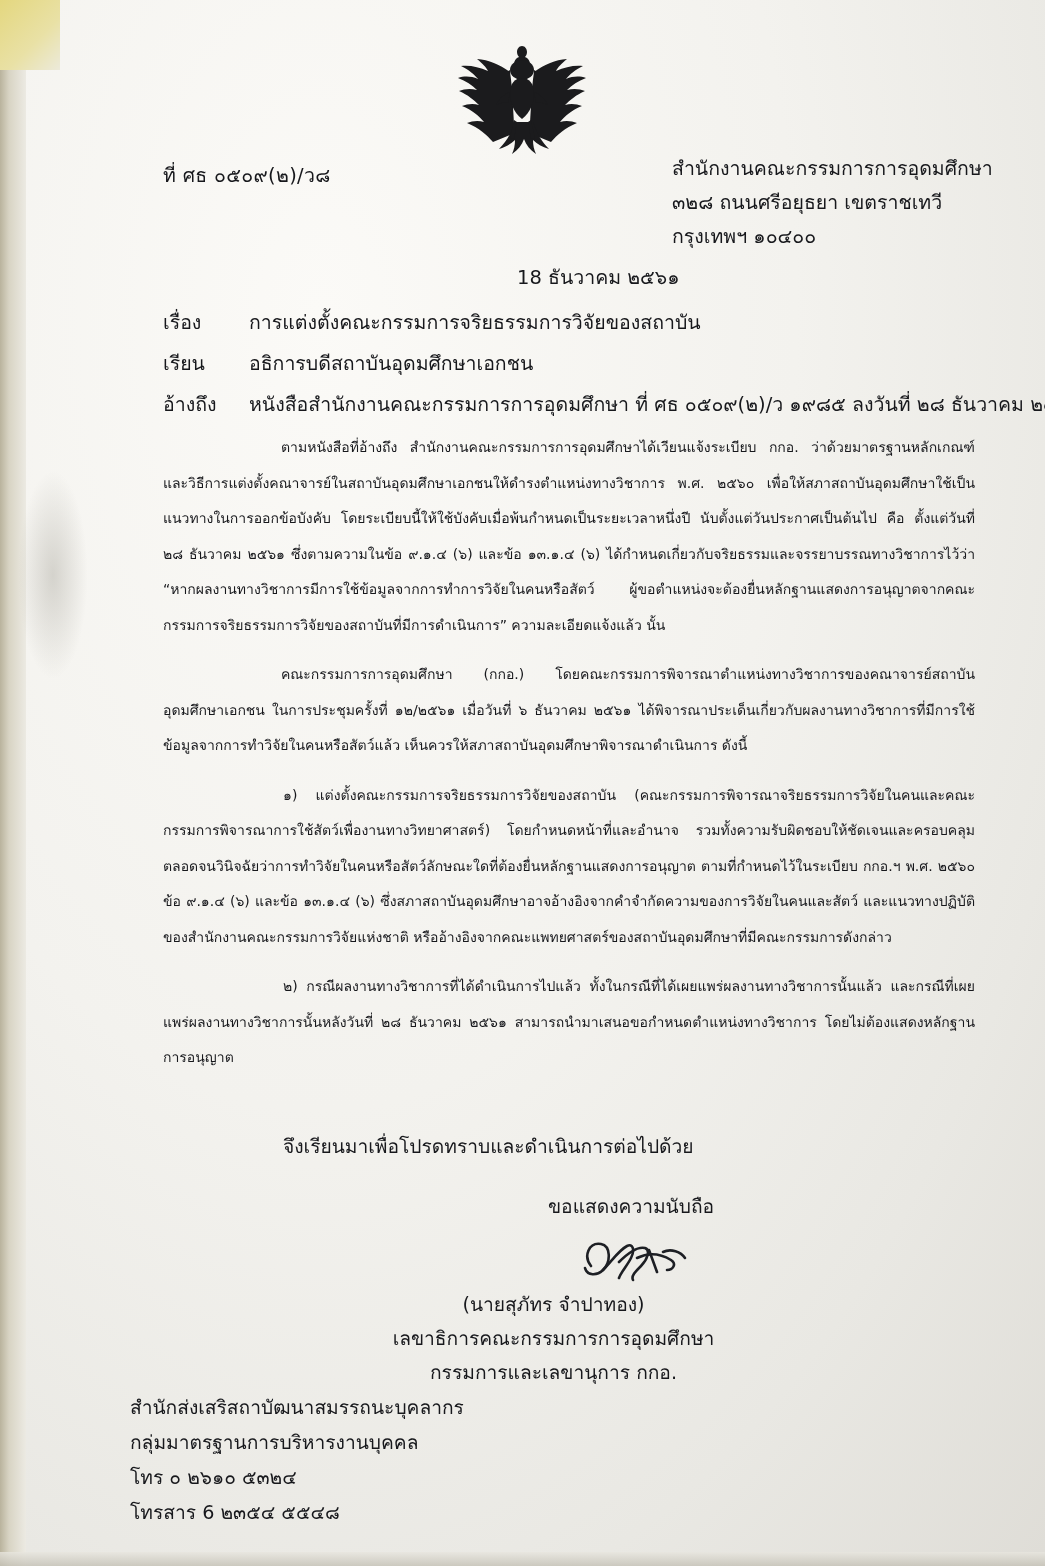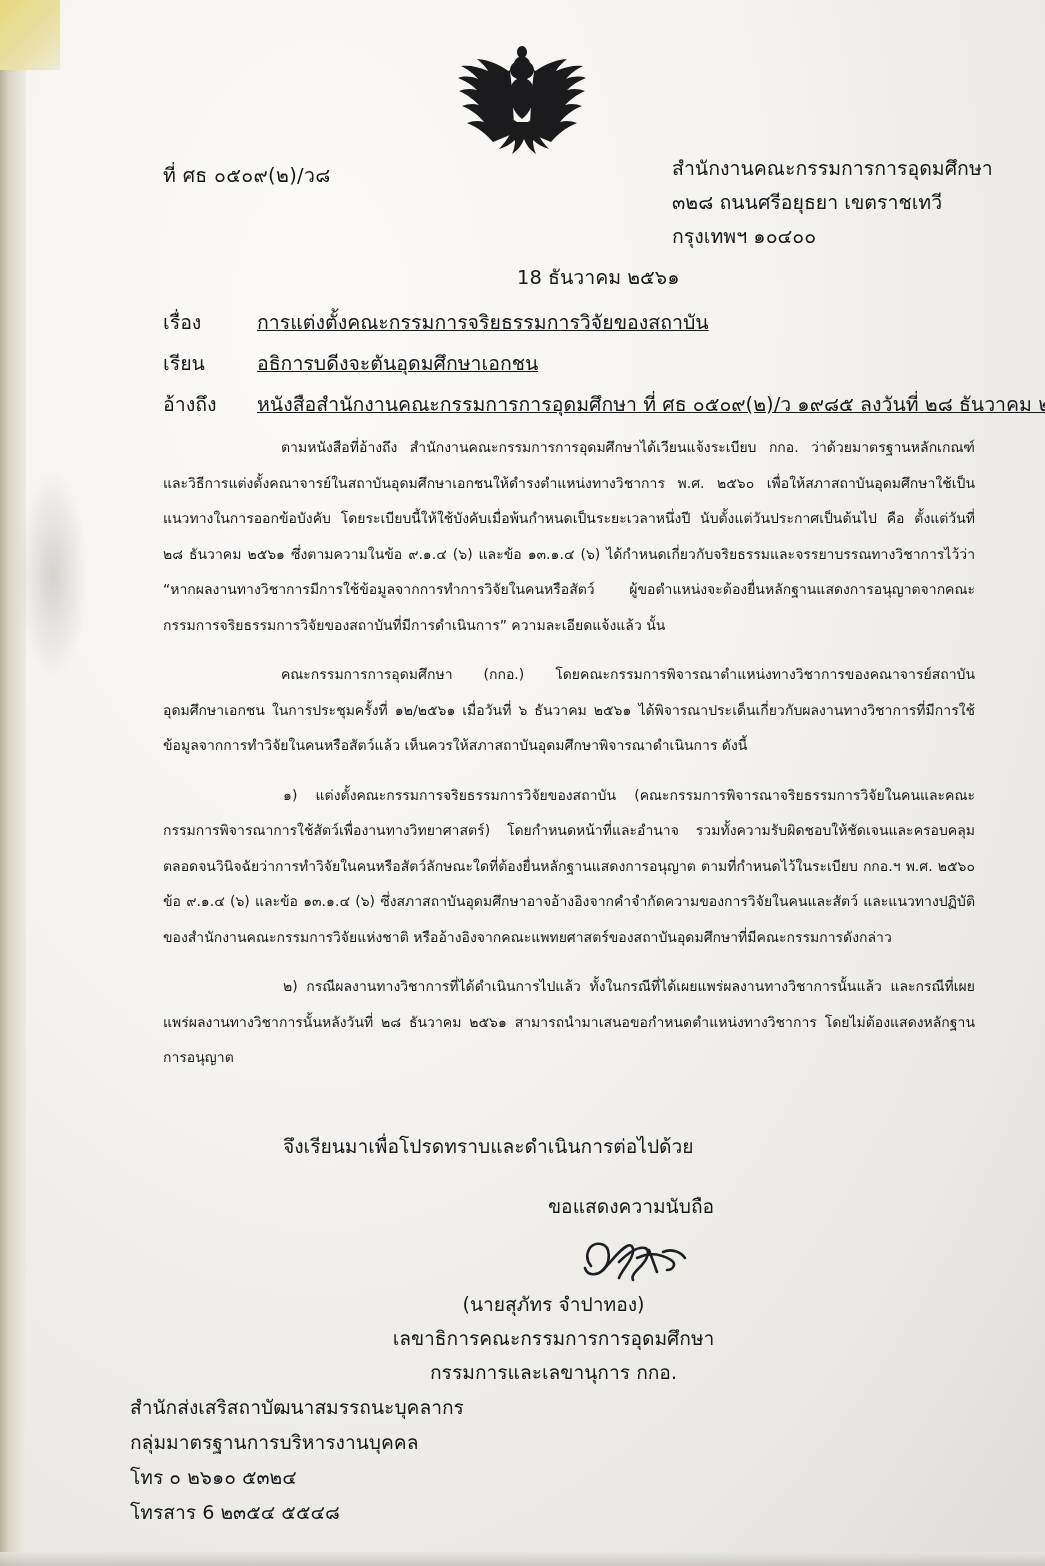--- a/index.html
+++ b/index.html
@@ -97,21 +97,21 @@
 
   .field {
     position: absolute;
     font-size: 19.5px;
     white-space: nowrap;
   }
   .field .lbl { display: inline-block; width: 78px; }
   .f-subject { left: 163px; top: 307px; }
   .f-to      { left: 163px; top: 348px; }
   .f-ref     { left: 163px; top: 389px; }
-  .field .val { margin-left: 16px; text-decoration: underline; }
+  .field .val { margin-left: 8px; }
 
   .body {
     position: absolute;
     left: 163px;
     top: 430px;
     width: 812px;
     font-size: 14px;
     line-height: 35.5px;
     text-align: justify;
   }
@@ -204,21 +204,21 @@
       <div>กรุงเทพฯ ๑๐๔๐๐</div>
     </div>
 
     <div class="date-line">18  ธันวาคม  ๒๕๖๑</div>
 
     <div class="field f-subject">
       <span class="lbl">เรื่อง</span><span class="val">การแต่งตั้งคณะกรรมการจริยธรรมการวิจัยของสถาบัน</span>
     </div>
 
     <div class="field f-to">
-      <span class="lbl">เรียน</span><span class="val">อธิการบดีงจะตันอุดมศึกษาเอกชน</span>
+      <span class="lbl">เรียน</span><span class="val">อธิการบดีสถาบันอุดมศึกษาเอกชน</span>
     </div>
 
     <div class="field f-ref">
       <span class="lbl">อ้างถึง</span><span class="val">หนังสือสำนักงานคณะกรรมการการอุดมศึกษา ที่ ศธ ๐๕๐๙(๒)/ว ๑๙๘๕ ลงวันที่ ๒๘ ธันวาคม ๒๕๖๐</span>
     </div>
 
     <div class="body">
       <p class="indent">ตามหนังสือที่อ้างถึง สำนักงานคณะกรรมการการอุดมศึกษาได้เวียนแจ้งระเบียบ กกอ. ว่าด้วยมาตรฐานหลักเกณฑ์และวิธีการแต่งตั้งคณาจารย์ในสถาบันอุดมศึกษาเอกชนให้ดำรงตำแหน่งทางวิชาการ พ.ศ. ๒๕๖๐ เพื่อให้สภาสถาบันอุดมศึกษาใช้เป็นแนวทางในการออกข้อบังคับ โดยระเบียบนี้ให้ใช้บังคับเมื่อพ้นกำหนดเป็นระยะเวลาหนึ่งปี นับตั้งแต่วันประกาศเป็นต้นไป คือ ตั้งแต่วันที่ ๒๘ ธันวาคม ๒๕๖๑ ซึ่งตามความในข้อ ๙.๑.๔ (๖) และข้อ ๑๓.๑.๔ (๖) ได้กำหนดเกี่ยวกับจริยธรรมและจรรยาบรรณทางวิชาการไว้ว่า “หากผลงานทางวิชาการมีการใช้ข้อมูลจากการทำการวิจัยในคนหรือสัตว์ ผู้ขอตำแหน่งจะต้องยื่นหลักฐานแสดงการอนุญาตจากคณะกรรมการจริยธรรมการวิจัยของสถาบันที่มีการดำเนินการ” ความละเอียดแจ้งแล้ว  นั้น</p>
       <p class="indent">คณะกรรมการการอุดมศึกษา (กกอ.) โดยคณะกรรมการพิจารณาตำแหน่งทางวิชาการของคณาจารย์สถาบันอุดมศึกษาเอกชน ในการประชุมครั้งที่ ๑๒/๒๕๖๑ เมื่อวันที่ ๖ ธันวาคม ๒๕๖๑ ได้พิจารณาประเด็นเกี่ยวกับผลงานทางวิชาการที่มีการใช้ข้อมูลจากการทำวิจัยในคนหรือสัตว์แล้ว เห็นควรให้สภาสถาบันอุดมศึกษาพิจารณาดำเนินการ ดังนี้</p>
       <p class="indent-sm">๑)  แต่งตั้งคณะกรรมการจริยธรรมการวิจัยของสถาบัน (คณะกรรมการพิจารณาจริยธรรมการวิจัยในคนและคณะกรรมการพิจารณาการใช้สัตว์เพื่องานทางวิทยาศาสตร์) โดยกำหนดหน้าที่และอำนาจ รวมทั้งความรับผิดชอบให้ชัดเจนและครอบคลุม ตลอดจนวินิจฉัยว่าการทำวิจัยในคนหรือสัตว์ลักษณะใดที่ต้องยื่นหลักฐานแสดงการอนุญาต ตามที่กำหนดไว้ในระเบียบ กกอ.ฯ พ.ศ. ๒๕๖๐ ข้อ ๙.๑.๔ (๖) และข้อ ๑๓.๑.๔ (๖) ซึ่งสภาสถาบันอุดมศึกษาอาจอ้างอิงจากคำจำกัดความของการวิจัยในคนและสัตว์ และแนวทางปฏิบัติของสำนักงานคณะกรรมการวิจัยแห่งชาติ หรืออ้างอิงจากคณะแพทยศาสตร์ของสถาบันอุดมศึกษาที่มีคณะกรรมการดังกล่าว</p>

